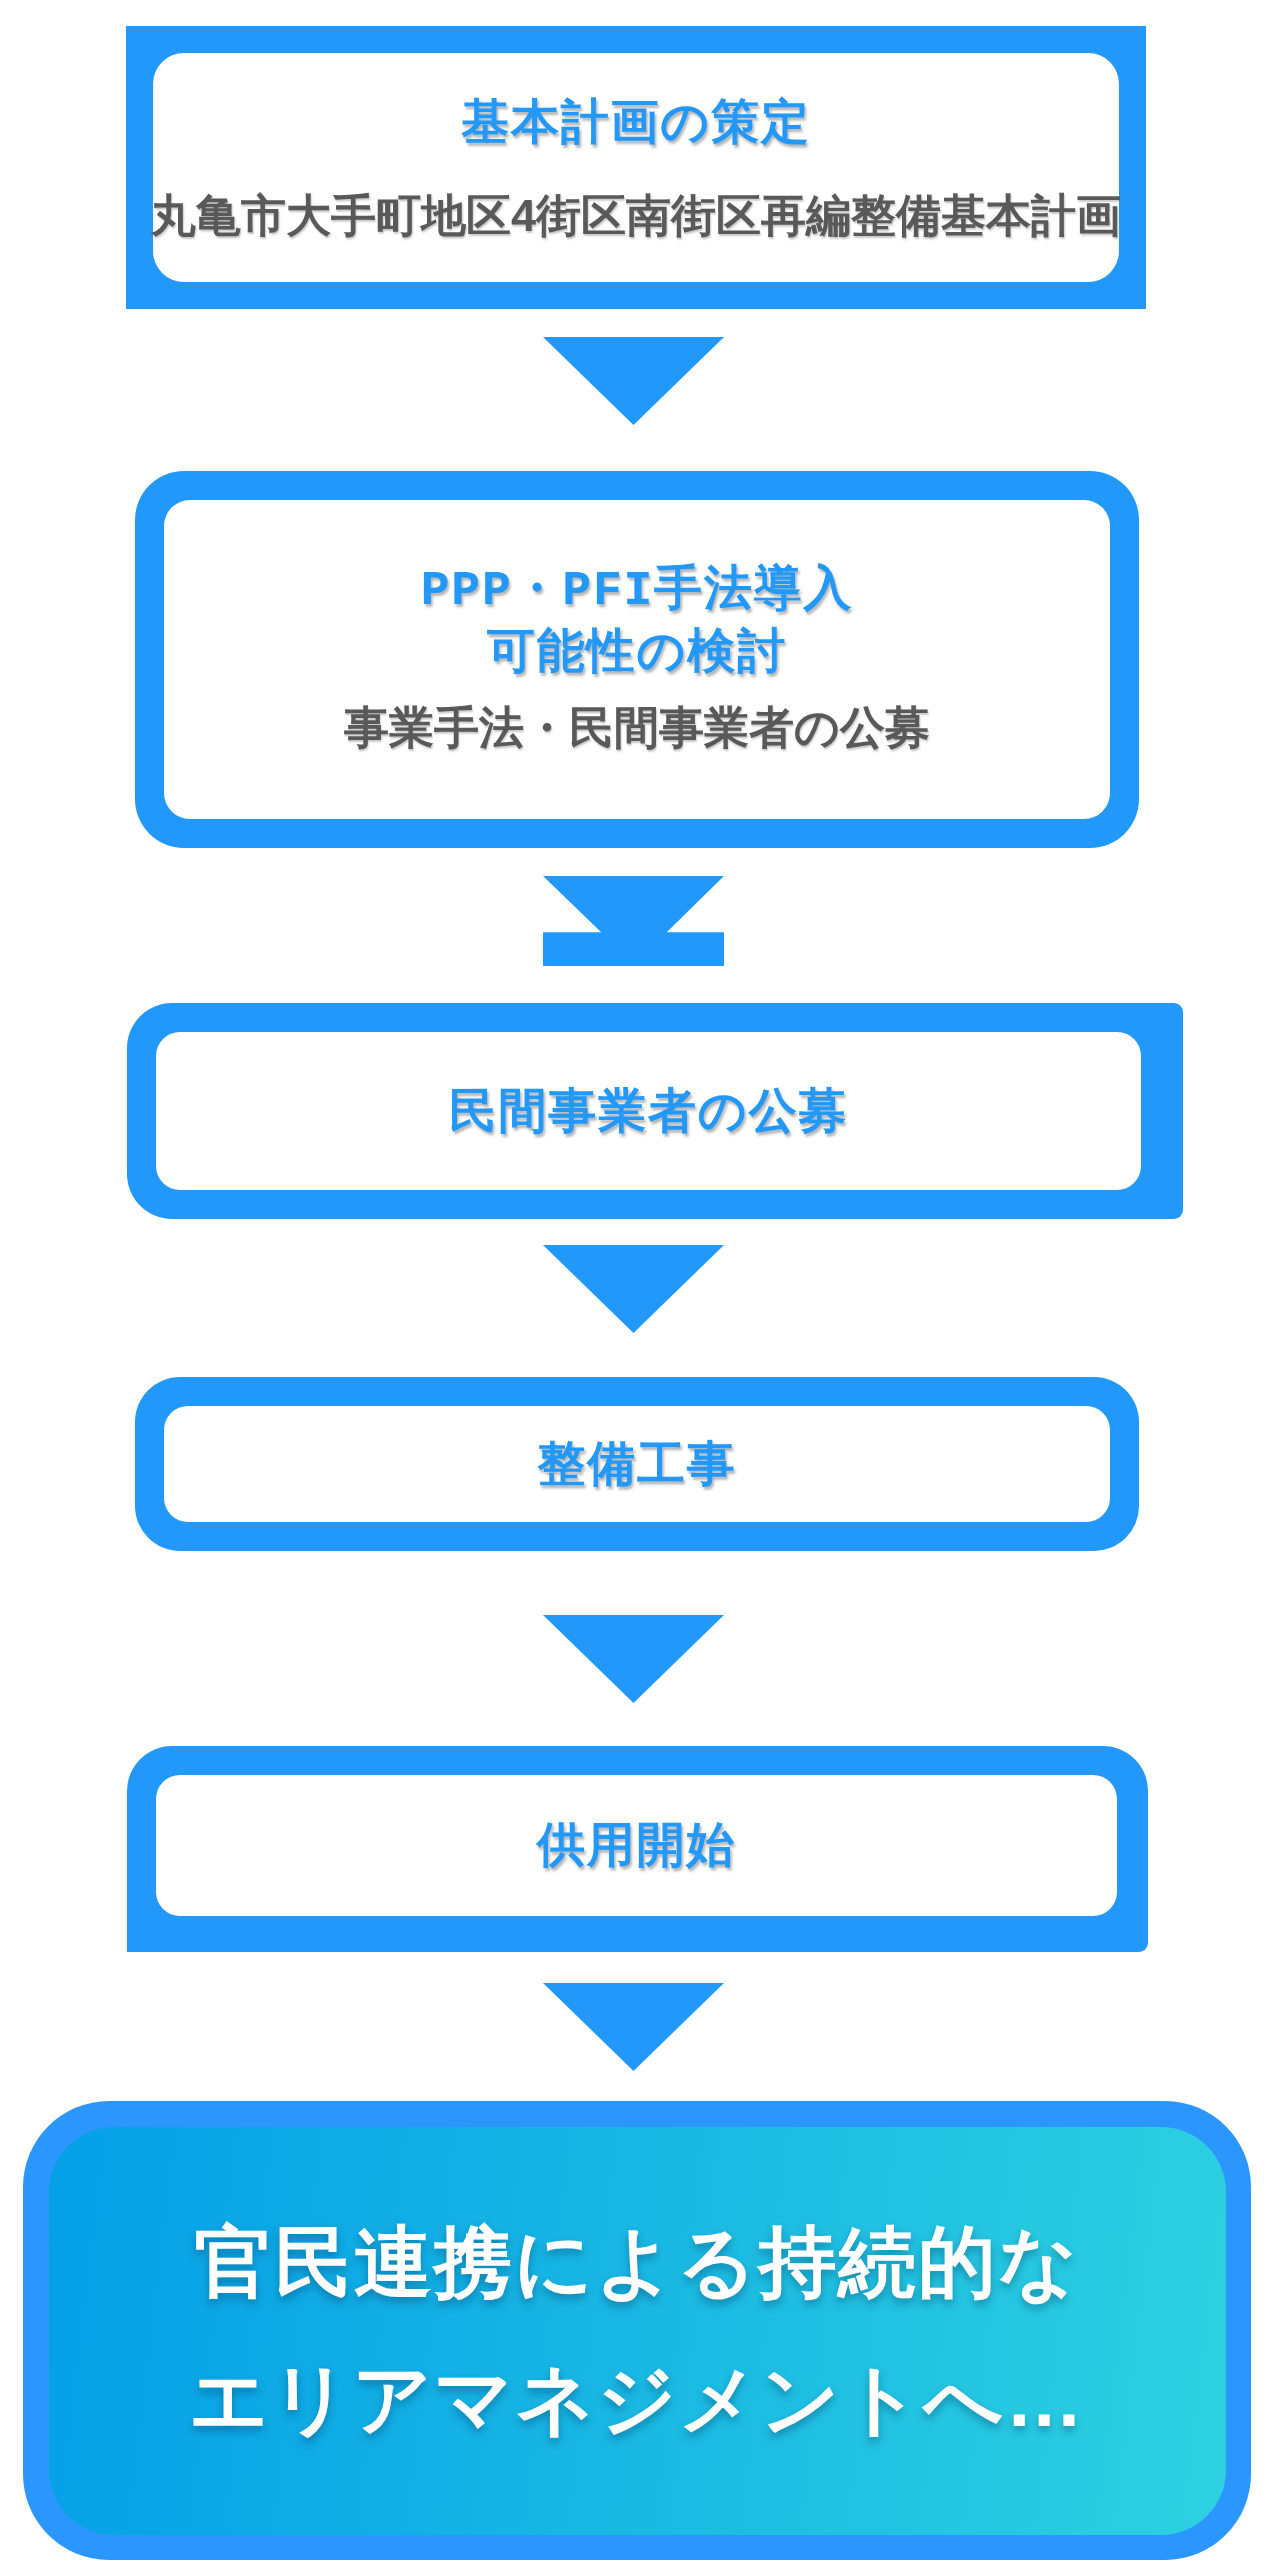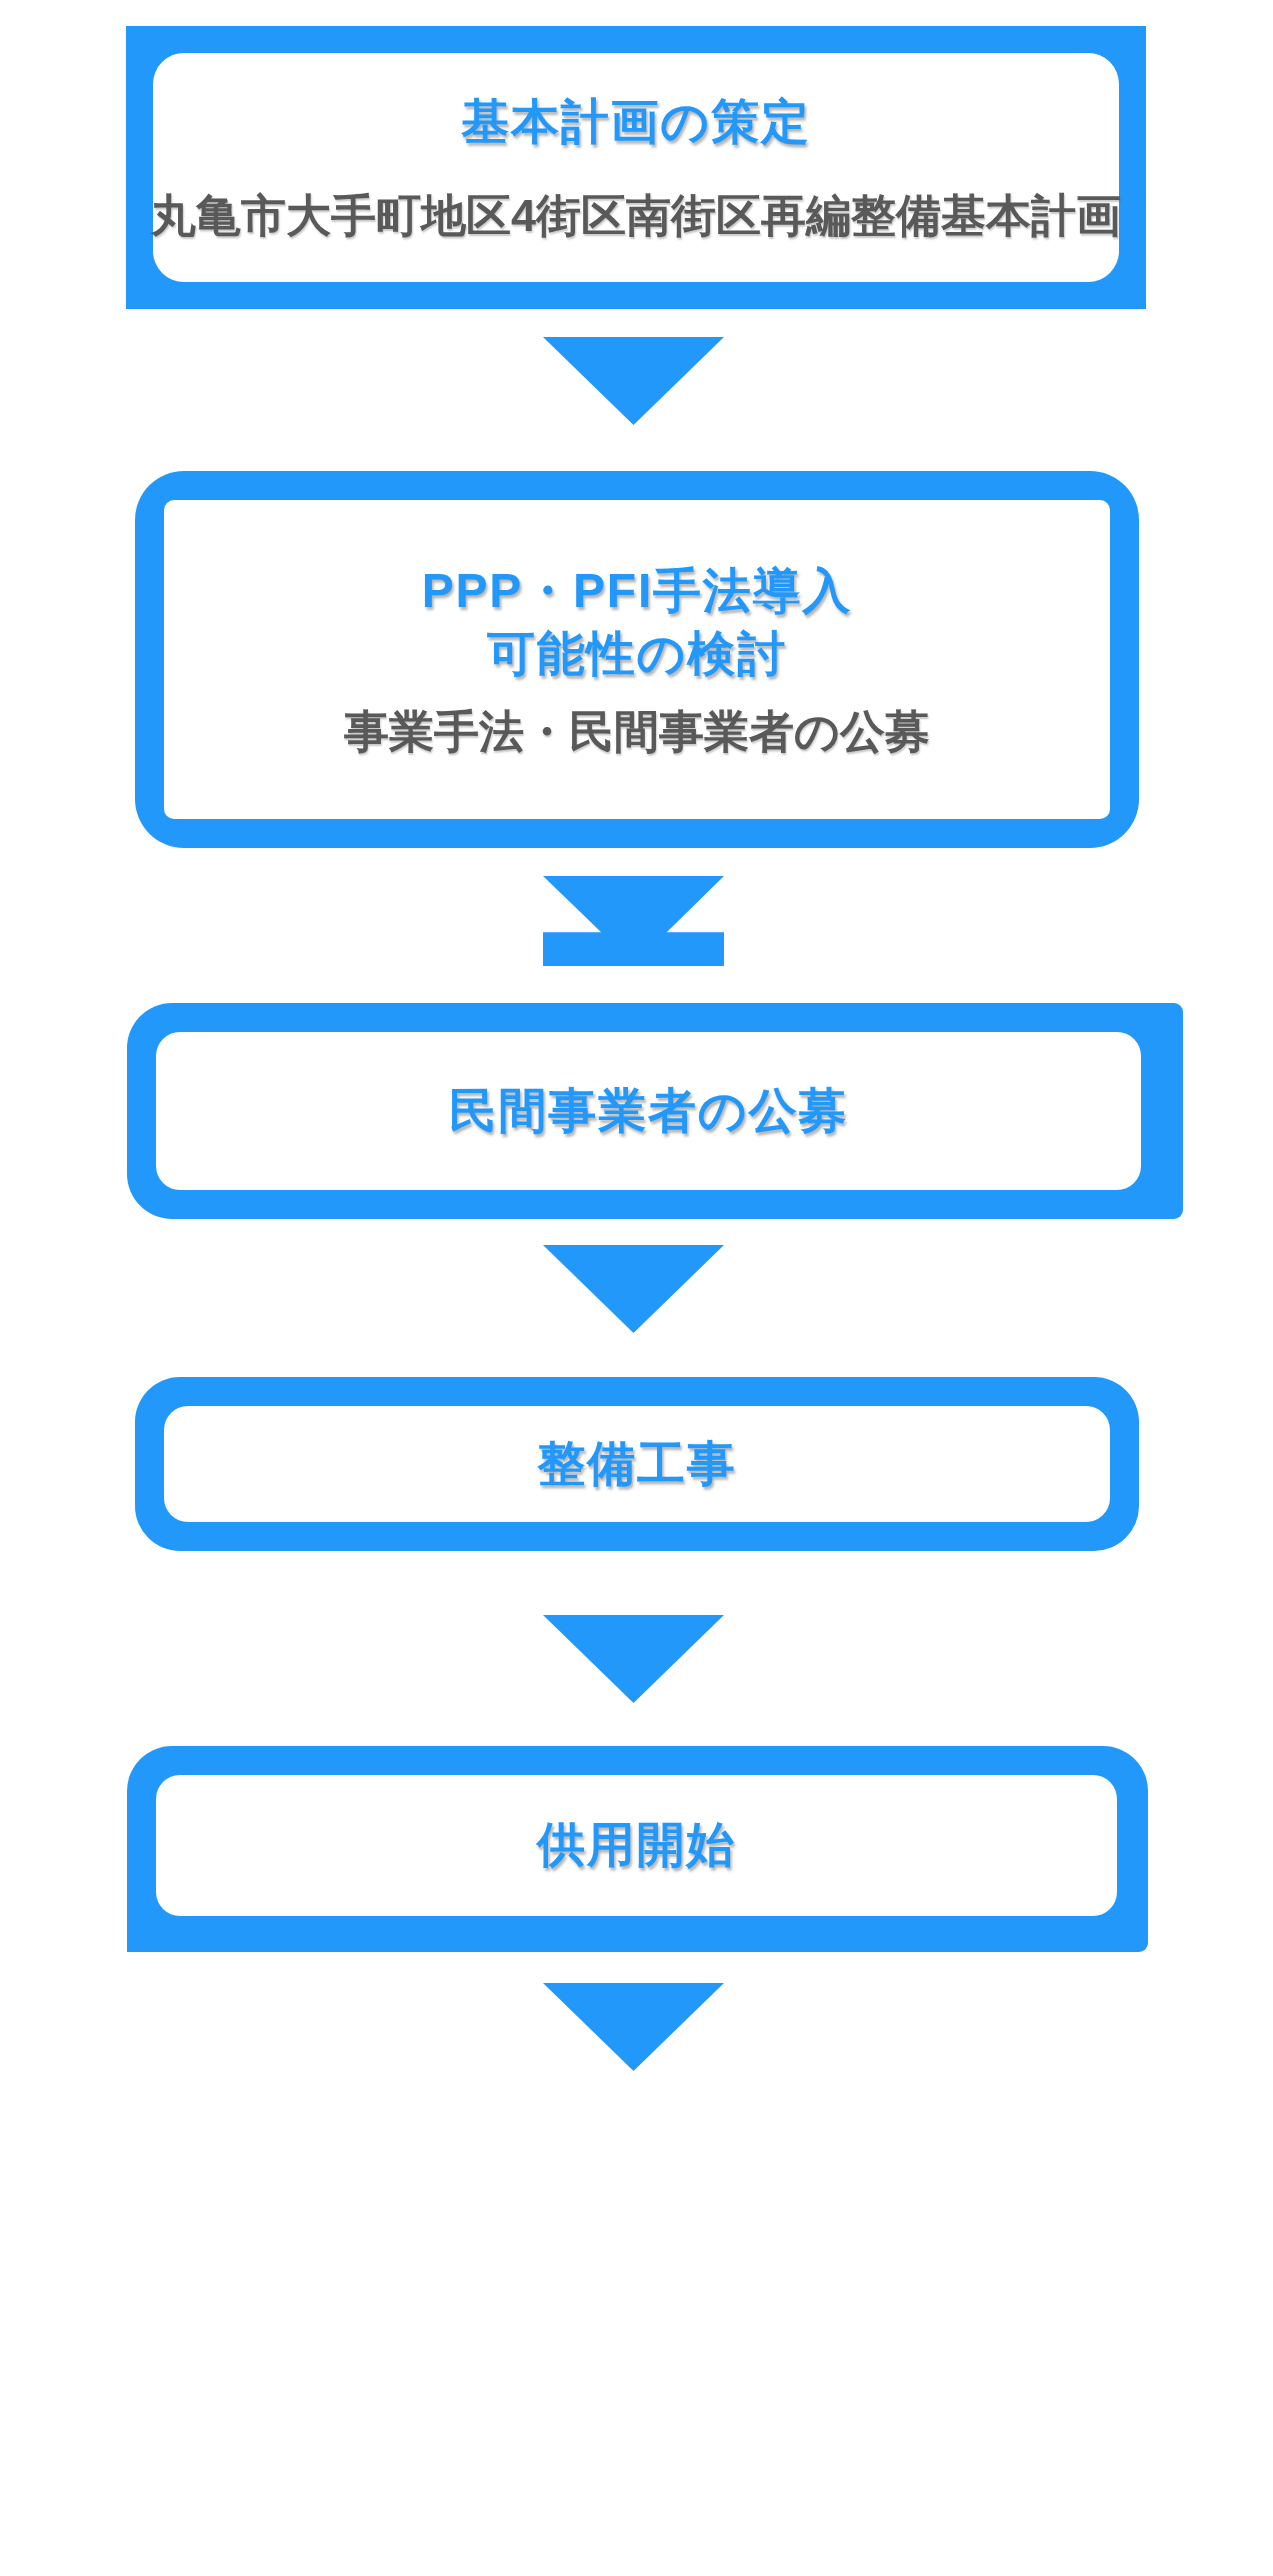--- a/index.html
+++ b/index.html
@@ -28,21 +28,21 @@
   }
   .stage-subtitle{
     color:var(--subtitle-gray);font-weight:700;font-size:45px;line-height:1.2;
     text-shadow:0.9px 1.8px 1.8px rgba(100,100,100,0.35);white-space:nowrap;
   }
 
   .box1{left:126px;top:25.5px;width:1020px;height:283px;border-radius:0;}
   .box1 .inner{inset:27px;border-radius:31px;gap:35px;}
 
   .box2{left:135px;top:471px;width:1004px;height:377px;border-radius:49px;}
-  .box2 .inner{inset:29px;border-radius:10px;gap:20px;}
+  .box2 .inner{inset:29px;border-radius:26px;gap:20px;font-family:Liberation Mono, monospace;}
 
   .box3{left:127px;top:1003px;width:1035px;height:216px;border-radius:45px 9px 9px 45px;padding-left:21px;}
   .box3 .inner{left:29px;top:29px;bottom:29px;right:42px;border-radius:24px;}
 
   .box4{left:135px;top:1377px;width:1004px;height:174px;border-radius:45px;}
   .box4 .inner{inset:29px;border-radius:24px;}
 
   .box5{left:127px;top:1746px;width:1021px;height:206px;border-radius:45px 45px 9px 0;}
   .box5 .inner{left:29px;top:29px;right:31px;bottom:36px;border-radius:24px;}
 
@@ -135,15 +135,21 @@
       <div class="stage-title">供用開始</div>
     </div>
   </div>
 
   <div class="arrow a5">
     <svg viewBox="0 0 196 97" preserveAspectRatio="none">
         <polygon points="0,0 196,0 98,97"></polygon>
       </svg>
   </div>
 
+  <div class="result">
+    <div class="inner">
+      <div class="result-line">官民連携による持続的な</div>
+      <div class="result-line">エリアマネジメントへ…</div>
+    </div>
+  </div>
 
 </div>
 
 
 </body></html>

